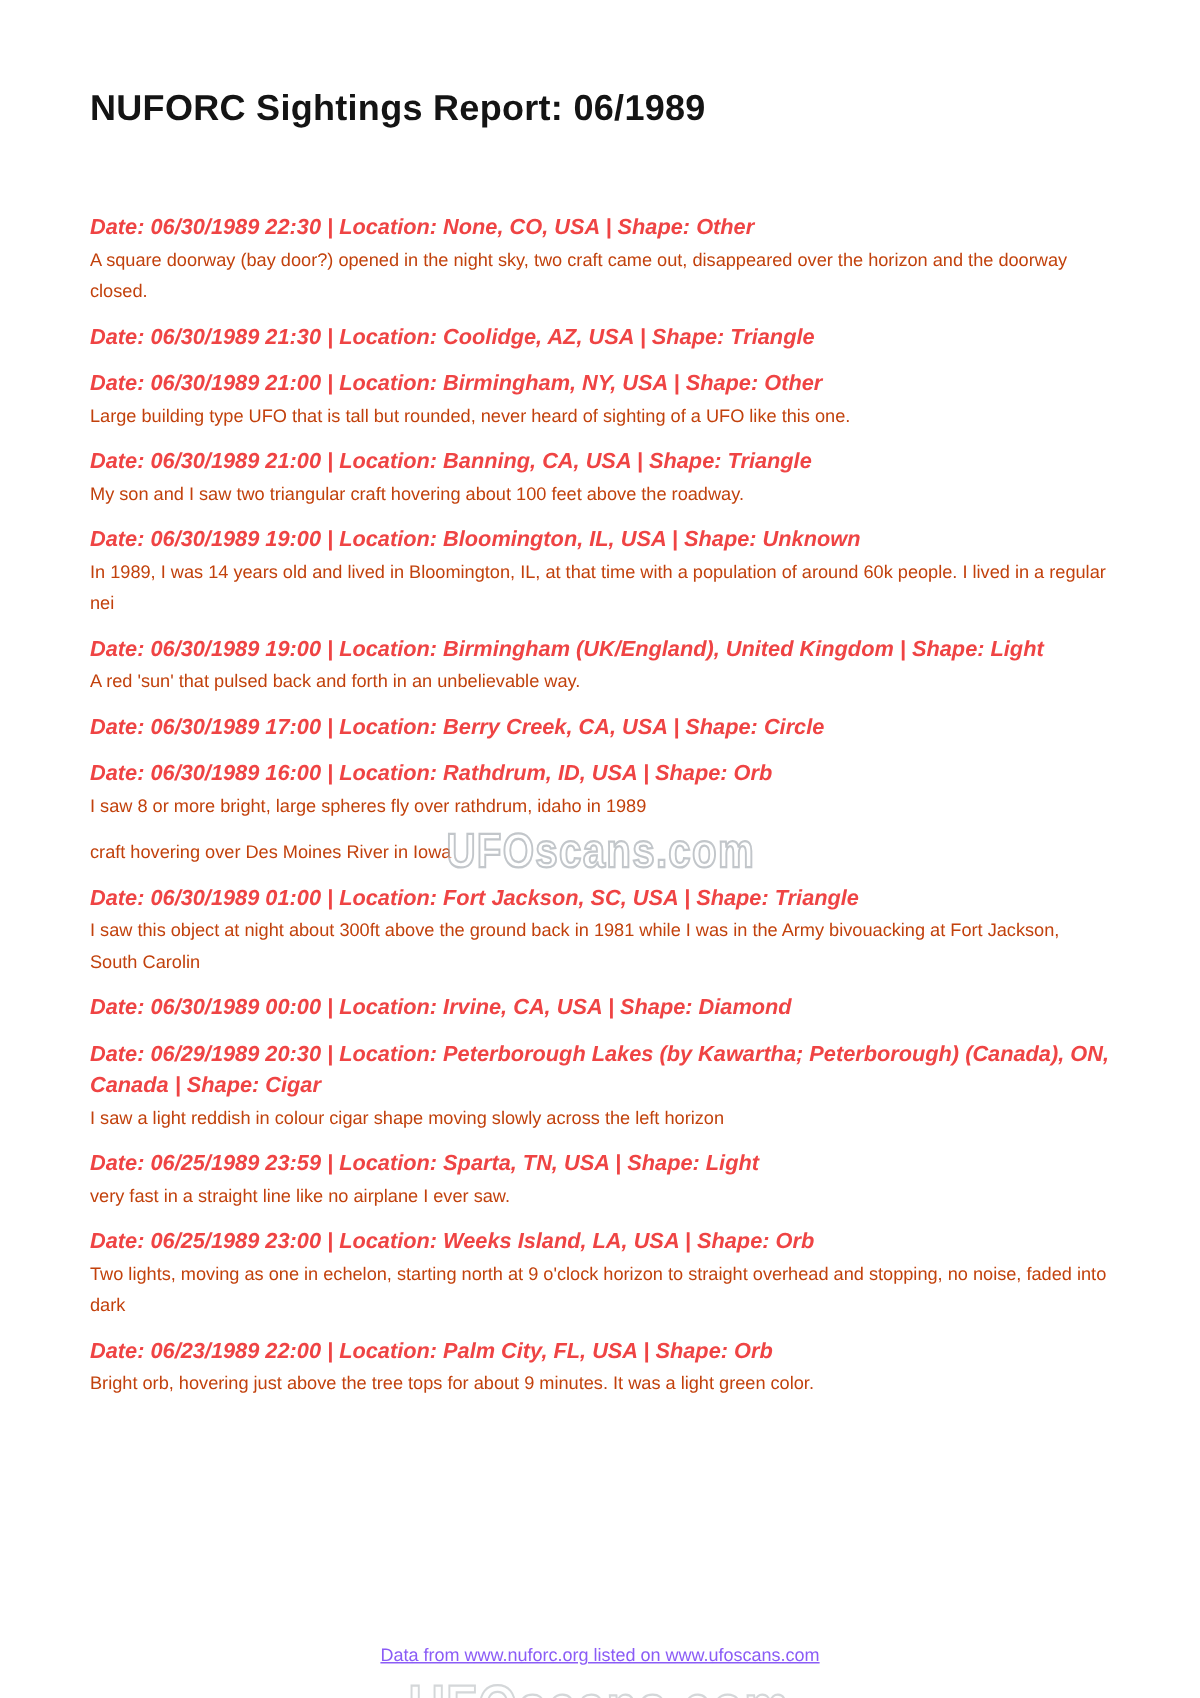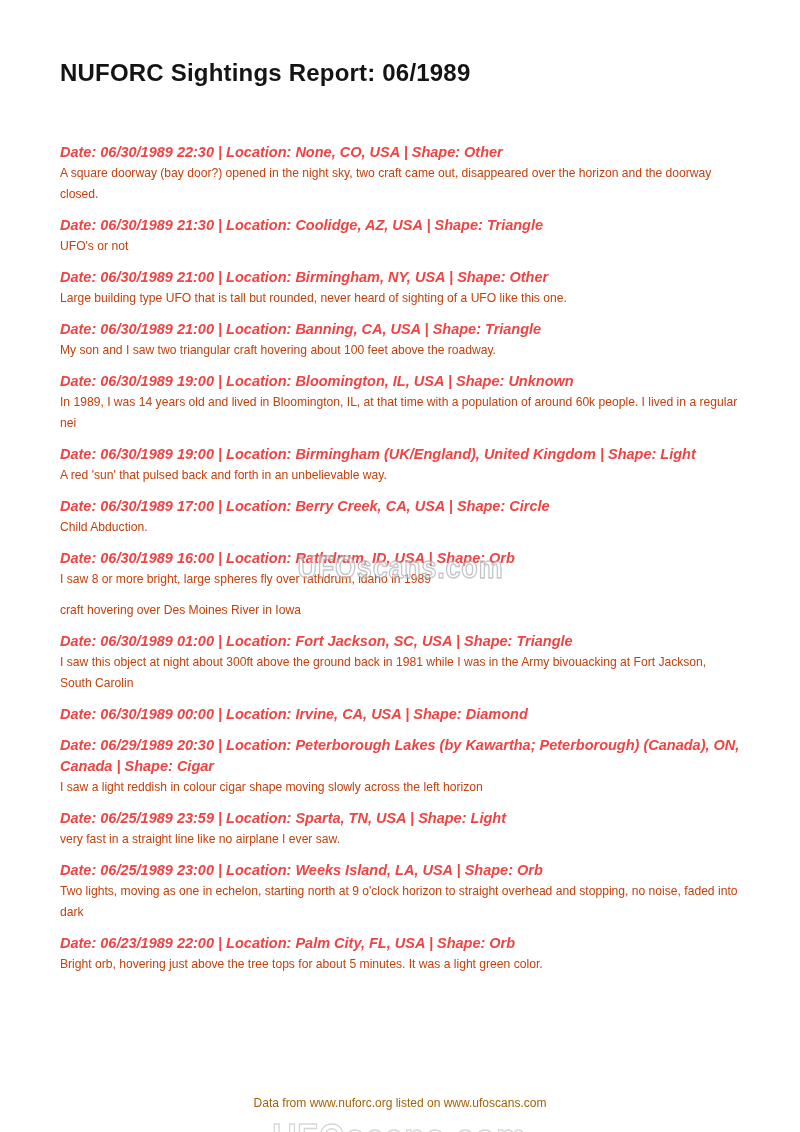--- a/index.html
+++ b/index.html
@@ -61,40 +61,40 @@
   .watermark-mid span { font-size: 32px; }
   .watermark-bot span { font-size: 40px; -webkit-text-stroke: 1.5px rgba(170, 176, 180, 0.5); }
   .footer {
     position: absolute;
     left: 0;
     right: 0;
     top: 1093px;
     text-align: center;
     font-size: 12px;
     line-height: 20px;
-    color: #a16207;
+    color: #8b5cf6;
+    text-decoration: underline;
   }
 </style>
 </head>
 <body>
 
 <div class="page">
 
   <div class="content">
     <h1 class="doc-title">NUFORC Sightings Report: 06/1989</h1>
 
     <div id="entries">
   <div class="entry">
     <p class="entry-header"><span class="e-dl">Date:</span> <span class="e-date">06/30/1989 22:30</span> <span class="e-sep">|</span> <span class="e-ll">Location:</span> <span class="e-loc">None, CO, USA</span> <span class="e-sep">|</span> <span class="e-sl">Shape:</span> <span class="e-shape">Other</span></p>
     <p class="entry-desc">A square doorway (bay door?) opened in the night sky, two craft came out, disappeared over the horizon and the doorway closed.</p>
   </div>
 
   <div class="entry">
     <p class="entry-header"><span class="e-dl">Date:</span> <span class="e-date">06/30/1989 21:30</span> <span class="e-sep">|</span> <span class="e-ll">Location:</span> <span class="e-loc">Coolidge, AZ, USA</span> <span class="e-sep">|</span> <span class="e-sl">Shape:</span> <span class="e-shape">Triangle</span></p>
-    <p class="entry-desc">UFO's or not</p>
   </div>
 
   <div class="entry">
     <p class="entry-header"><span class="e-dl">Date:</span> <span class="e-date">06/30/1989 21:00</span> <span class="e-sep">|</span> <span class="e-ll">Location:</span> <span class="e-loc">Birmingham, NY, USA</span> <span class="e-sep">|</span> <span class="e-sl">Shape:</span> <span class="e-shape">Other</span></p>
     <p class="entry-desc">Large building type UFO that is tall but rounded, never heard of sighting of a UFO like this one.</p>
   </div>
 
   <div class="entry">
     <p class="entry-header"><span class="e-dl">Date:</span> <span class="e-date">06/30/1989 21:00</span> <span class="e-sep">|</span> <span class="e-ll">Location:</span> <span class="e-loc">Banning, CA, USA</span> <span class="e-sep">|</span> <span class="e-sl">Shape:</span> <span class="e-shape">Triangle</span></p>
     <p class="entry-desc">My son and I saw two triangular craft hovering about 100 feet above the roadway.</p>
@@ -105,21 +105,20 @@
     <p class="entry-desc">In 1989, I was 14 years old and lived in Bloomington, IL, at that time with a population of around 60k people. I lived in a regular nei</p>
   </div>
 
   <div class="entry">
     <p class="entry-header"><span class="e-dl">Date:</span> <span class="e-date">06/30/1989 19:00</span> <span class="e-sep">|</span> <span class="e-ll">Location:</span> <span class="e-loc">Birmingham (UK/England), United Kingdom</span> <span class="e-sep">|</span> <span class="e-sl">Shape:</span> <span class="e-shape">Light</span></p>
     <p class="entry-desc">A red 'sun' that pulsed back and forth in an unbelievable way.</p>
   </div>
 
   <div class="entry">
     <p class="entry-header"><span class="e-dl">Date:</span> <span class="e-date">06/30/1989 17:00</span> <span class="e-sep">|</span> <span class="e-ll">Location:</span> <span class="e-loc">Berry Creek, CA, USA</span> <span class="e-sep">|</span> <span class="e-sl">Shape:</span> <span class="e-shape">Circle</span></p>
-    <p class="entry-desc">Child Abduction.</p>
   </div>
 
   <div class="entry">
     <p class="entry-header"><span class="e-dl">Date:</span> <span class="e-date">06/30/1989 16:00</span> <span class="e-sep">|</span> <span class="e-ll">Location:</span> <span class="e-loc">Rathdrum, ID, USA</span> <span class="e-sep">|</span> <span class="e-sl">Shape:</span> <span class="e-shape">Orb</span></p>
     <p class="entry-desc">I saw 8 or more bright, large spheres fly over rathdrum, idaho in 1989</p>
   </div>
 
   <div class="entry">
     <p class="entry-desc">craft hovering over Des Moines River in Iowa</p>
   </div>
@@ -143,21 +142,21 @@
     <p class="entry-desc">very fast in a straight line like no airplane I ever saw.</p>
   </div>
 
   <div class="entry">
     <p class="entry-header"><span class="e-dl">Date:</span> <span class="e-date">06/25/1989 23:00</span> <span class="e-sep">|</span> <span class="e-ll">Location:</span> <span class="e-loc">Weeks Island, LA, USA</span> <span class="e-sep">|</span> <span class="e-sl">Shape:</span> <span class="e-shape">Orb</span></p>
     <p class="entry-desc">Two lights, moving as one in echelon, starting north at 9 o'clock horizon to straight overhead and stopping, no noise, faded into dark</p>
   </div>
 
   <div class="entry">
     <p class="entry-header"><span class="e-dl">Date:</span> <span class="e-date">06/23/1989 22:00</span> <span class="e-sep">|</span> <span class="e-ll">Location:</span> <span class="e-loc">Palm City, FL, USA</span> <span class="e-sep">|</span> <span class="e-sl">Shape:</span> <span class="e-shape">Orb</span></p>
-    <p class="entry-desc">Bright orb, hovering just above the tree tops for about 5 minutes. It was a light green color.</p>
+    <p class="entry-desc">Bright orb, hovering just above the tree tops for about 9 minutes. It was a light green color.</p>
   </div>
 </div>
   </div>
 
   <div class="watermark watermark-mid">
     <span>UFOscans.com</span>
   </div>
 
   <div class="watermark watermark-bot">
     <span>UFOscans.com</span>

